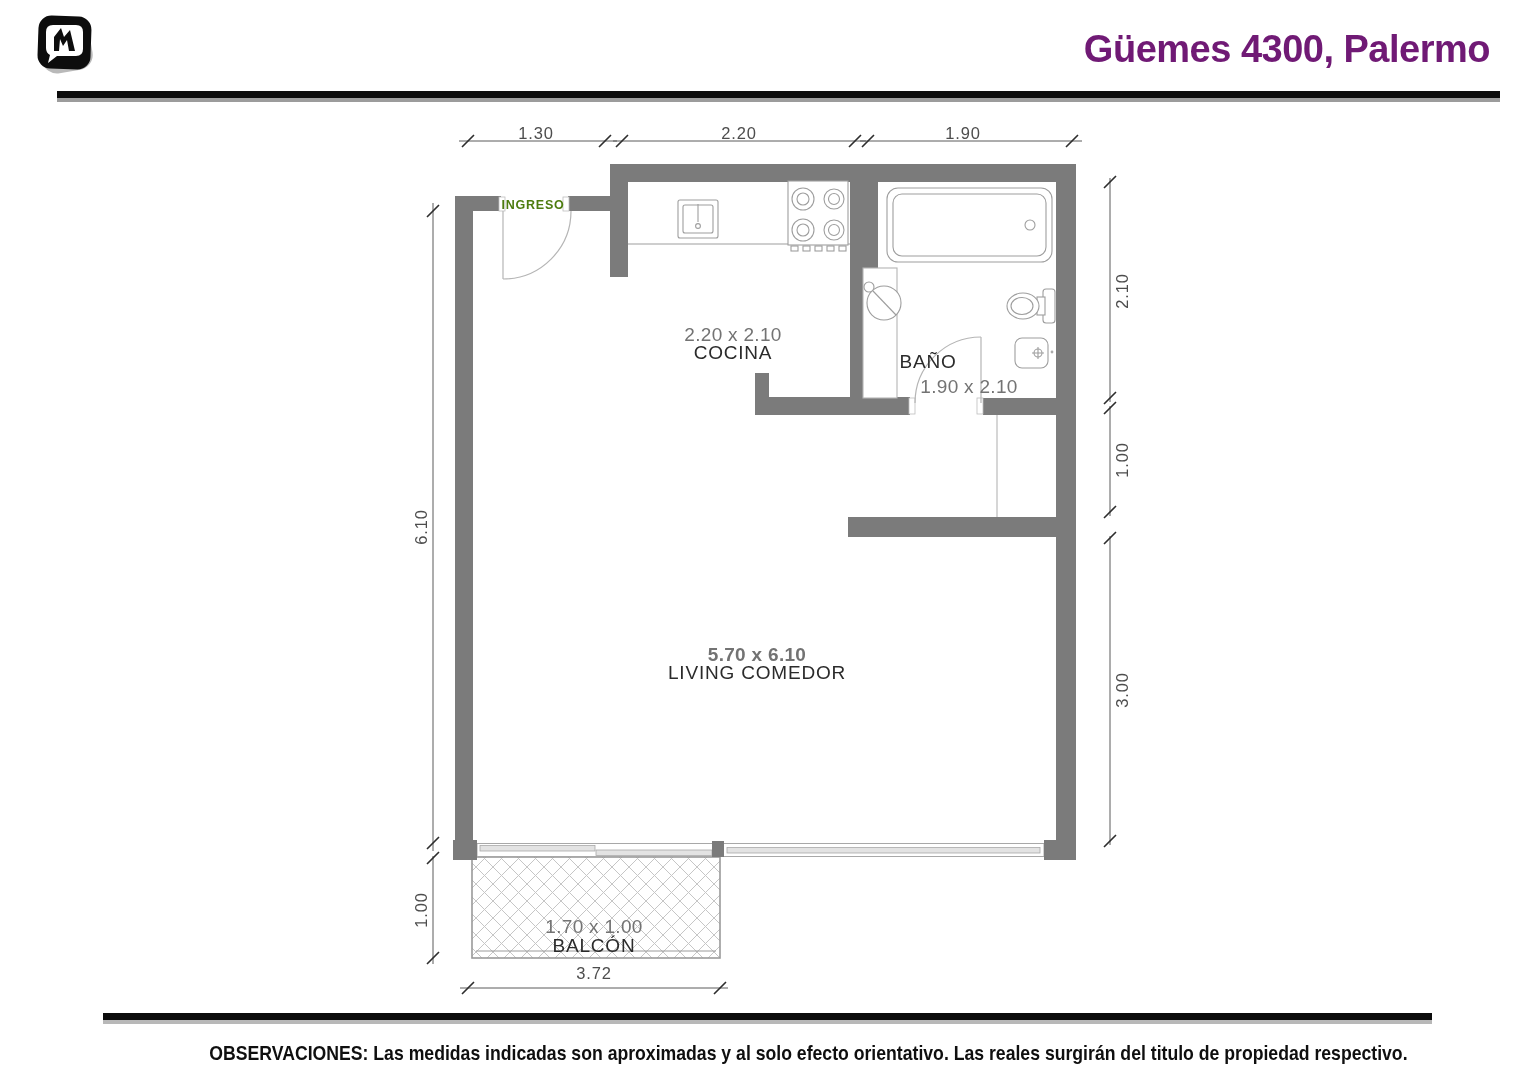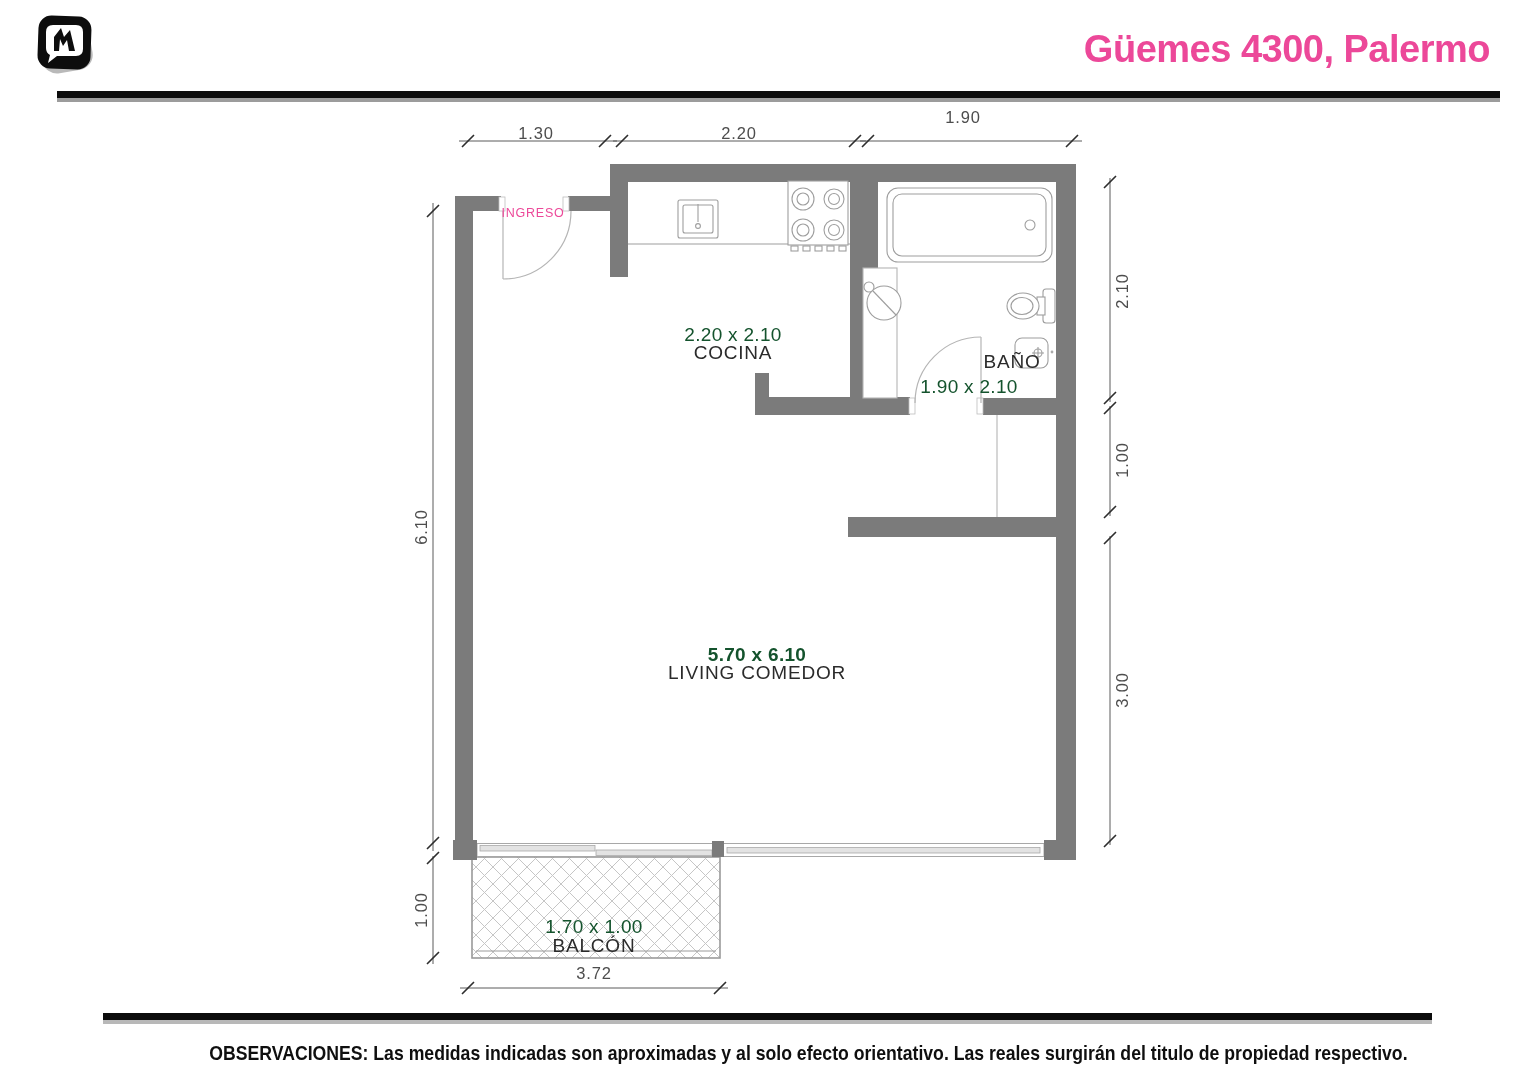--- a/index.html
+++ b/index.html
@@ -4,32 +4,32 @@
 <style>
   html,body{margin:0;padding:0;}
   body{
     width:1532px;height:1079px;position:relative;background:#ffffff;
     font-family:"Liberation Sans",sans-serif;overflow:hidden;
   }
   .abs{position:absolute;}
   
   #page-title{
     position:absolute;top:28px;right:42px;font-size:38px;font-weight:bold;
-    color:#ec4899;letter-spacing:-0.5px;white-space:nowrap;
+    color:#701a75;letter-spacing:-0.5px;white-space:nowrap;
   }
   .bar-black{position:absolute;height:7px;background:#0c0c0c;}
   .bar-gray{position:absolute;height:4px;background:#9c9c9c;}
   .bar-gray.light{background:#b8b8b8;}
   
   .room-label,.size-label,.dim-label,.ingreso-label{
     position:absolute;transform:translate(-50%,-50%);white-space:nowrap;
   }
   .room-label{font-size:19px;color:#2b2b2b;letter-spacing:0.8px;margin-top:40px;}
-  .size-label{font-size:19px;color:#14532d;letter-spacing:0.3px;}
-  .ingreso-label{font-size:12.5px;font-weight:400;color:#ec4899;letter-spacing:0.8px;margin-top:8px;}
+  .size-label{font-size:19px;color:#737373;letter-spacing:0.3px;}
+  .ingreso-label{font-size:12.5px;font-weight:700;color:#4d7c0f;letter-spacing:0.8px;}
   .dim-label{font-size:16.5px;color:#4d4d4d;letter-spacing:0.8px;}
   .dim-label.vert{transform:translate(-50%,-50%) rotate(-90deg);}
   
   #observations{
     position:absolute;left:103px;top:1041px;width:1329px;text-align:center;
     font-size:21px;font-weight:bold;color:#0f0f0f;letter-spacing:0px;
     transform:scaleX(0.84);transform-origin:50% 50%;white-space:nowrap;
   }
   svg{display:block;}
   #plan-svg{position:absolute;left:0;top:0;}
@@ -204,32 +204,32 @@
       <path d="M462,994 L474,982 M714,994 L726,982" stroke="#2e2e2e" stroke-width="1.6"></path>
     </g>
   </g>
 </svg>
 
 <div class="ingreso-label" style="left:533px;top:205px;">INGRESO</div>
 
 <div class="room-label" style="left:733px;top:313px;">COCINA</div>
 <div class="size-label" style="left:733px;top:335px;">2.20 x 2.10</div>
 
-<div class="room-label" style="left:1012px;top:322px;">BAÑO</div>
+<div class="room-label" style="left:928px;top:322px;">BAÑO</div>
 <div class="size-label" style="left:969px;top:344px;margin-top:43px;">1.90 x 2.10</div>
 
 <div class="room-label" style="left:757px;top:633px;">LIVING COMEDOR</div>
 <div class="size-label" style="left:757px;top:655px;font-weight:bold;">5.70 x 6.10</div>
 
 <div class="room-label" style="left:594px;top:906px;">BALCÓN</div>
 <div class="size-label" style="left:594px;top:927px;">1.70 x 1.00</div>
 
 <div class="dim-label" style="left:536px;top:133px;">1.30</div>
 <div class="dim-label" style="left:739px;top:133px;">2.20</div>
-<div class="dim-label" style="left:963px;top:117px;">1.90</div>
+<div class="dim-label" style="left:963px;top:133px;">1.90</div>
 
 <div class="dim-label vert" style="left:421px;top:527px;">6.10</div>
 <div class="dim-label vert" style="left:421px;top:910px;">1.00</div>
 
 <div class="dim-label vert" style="left:1122px;top:291px;">2.10</div>
 <div class="dim-label vert" style="left:1122px;top:460px;">1.00</div>
 <div class="dim-label vert" style="left:1122px;top:690px;">3.00</div>
 
 <div class="dim-label" style="left:594px;top:973px;">3.72</div>
 

